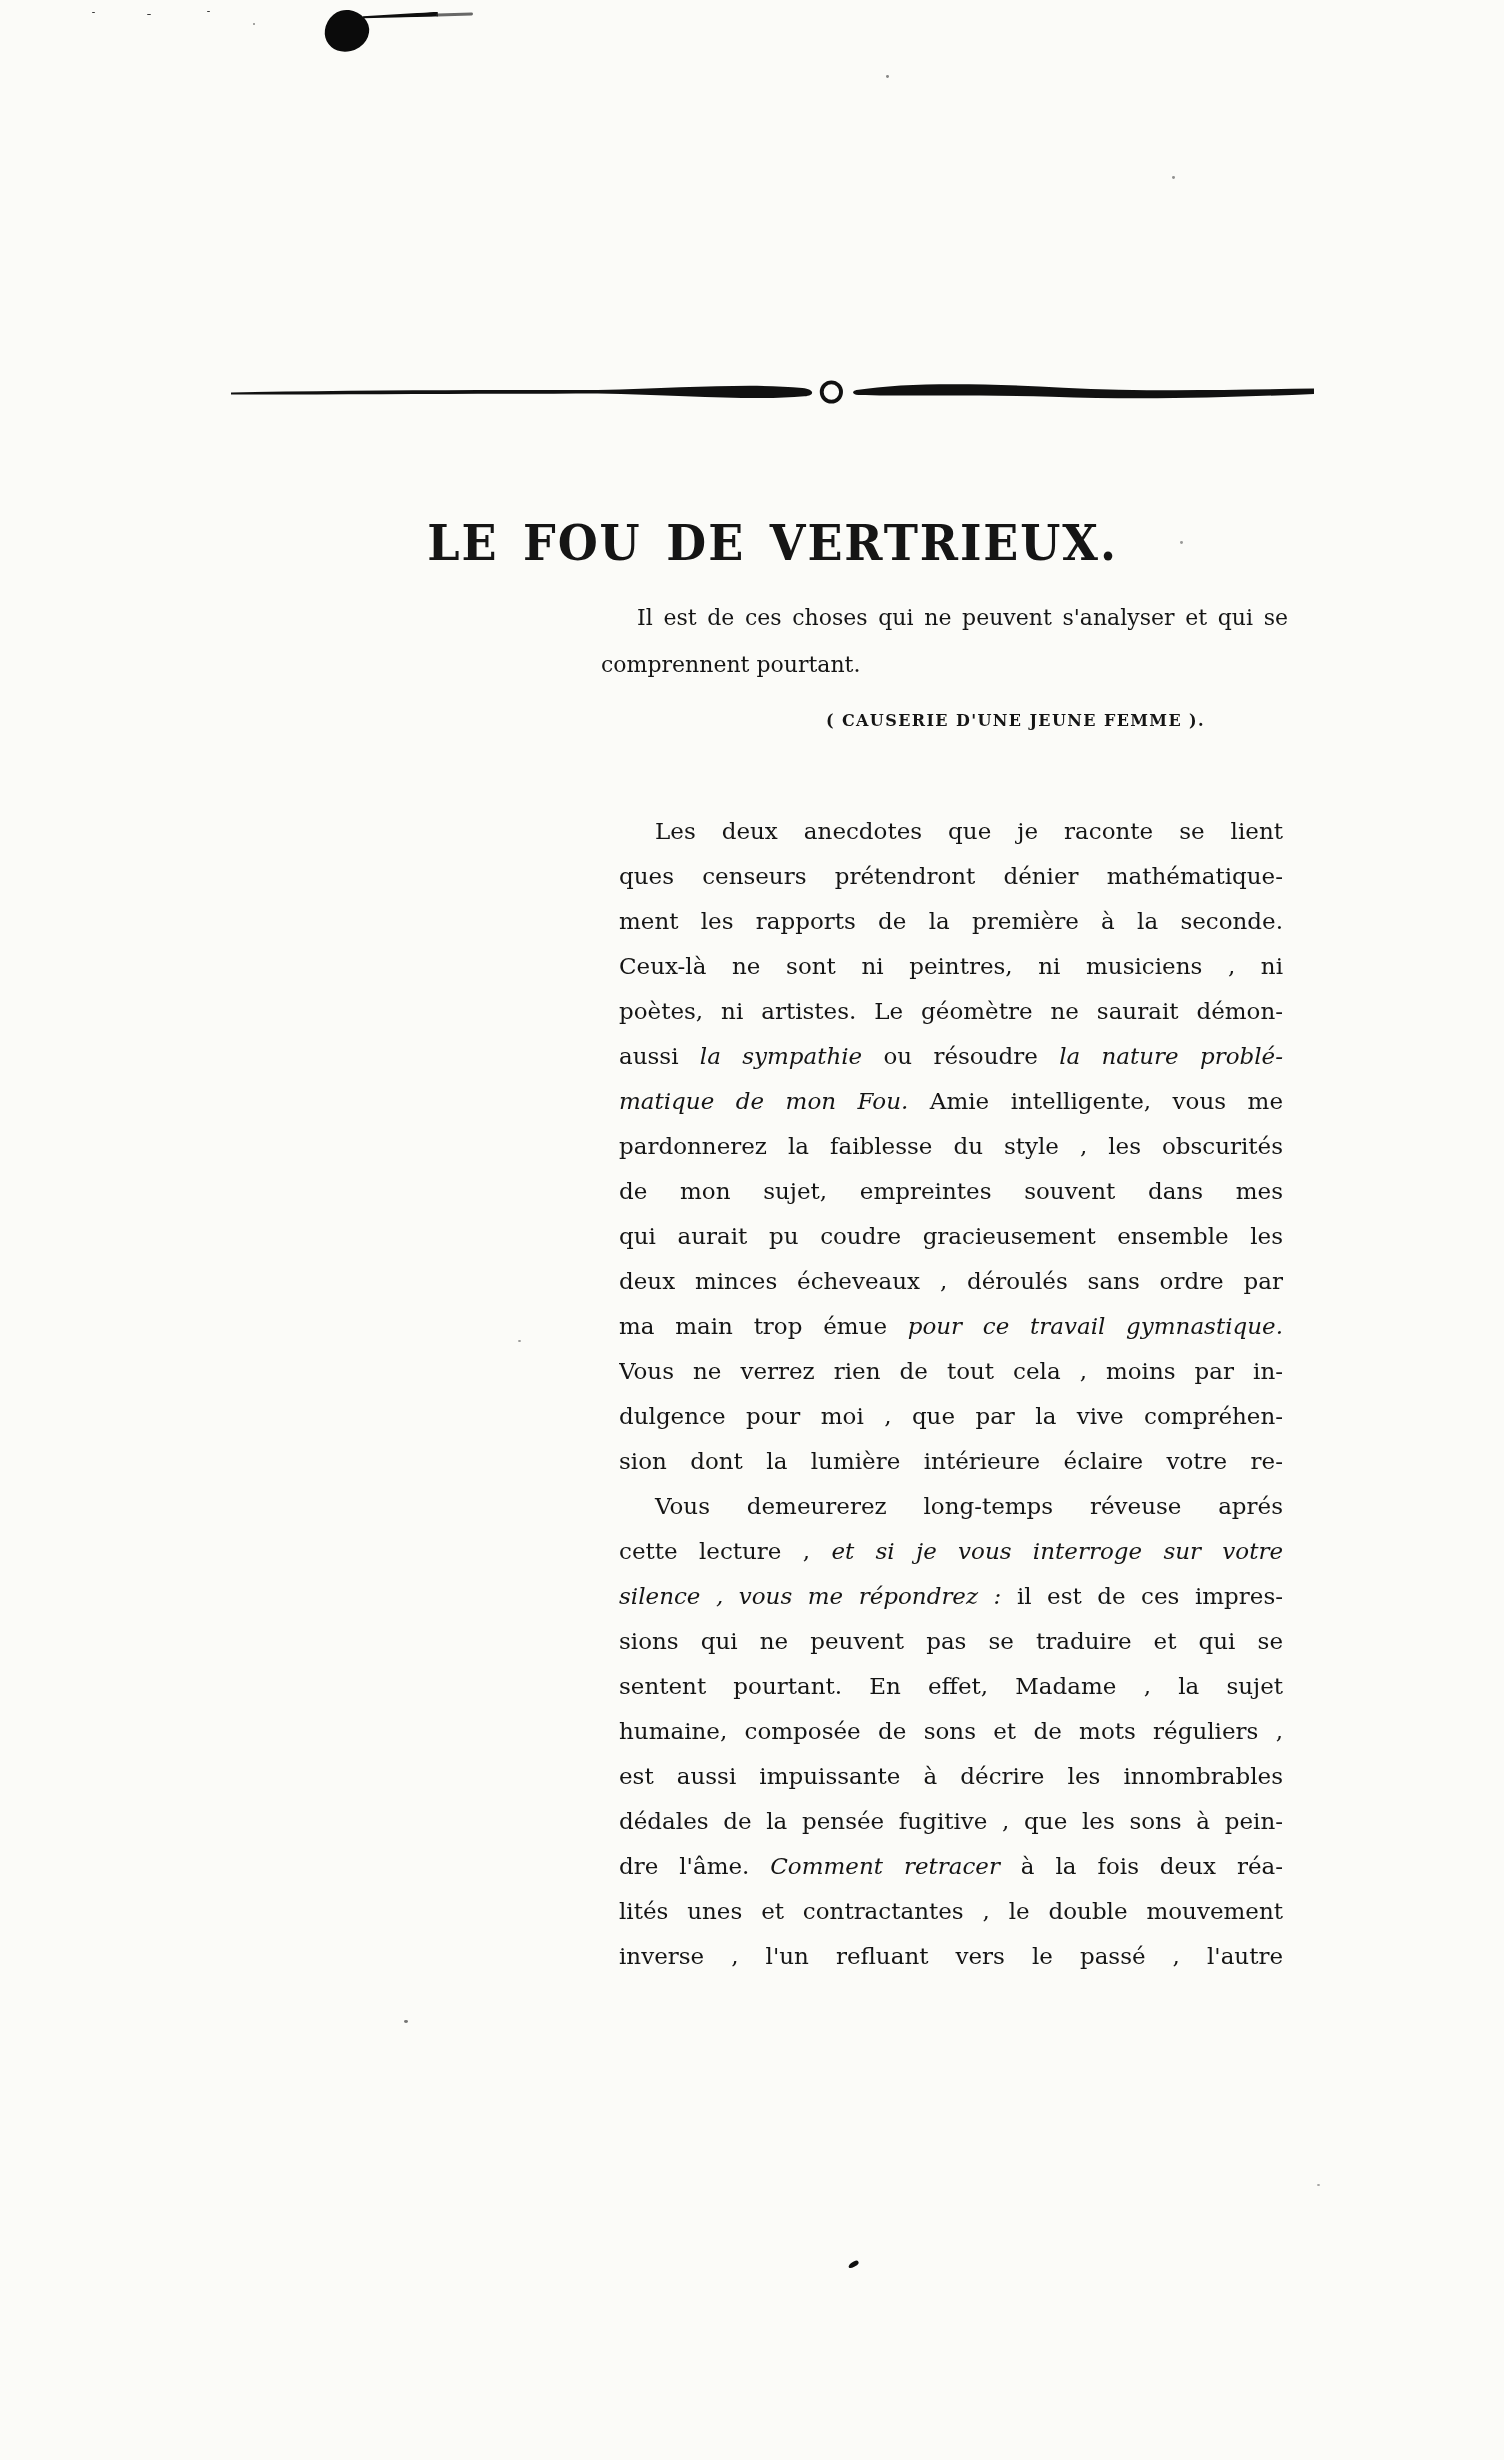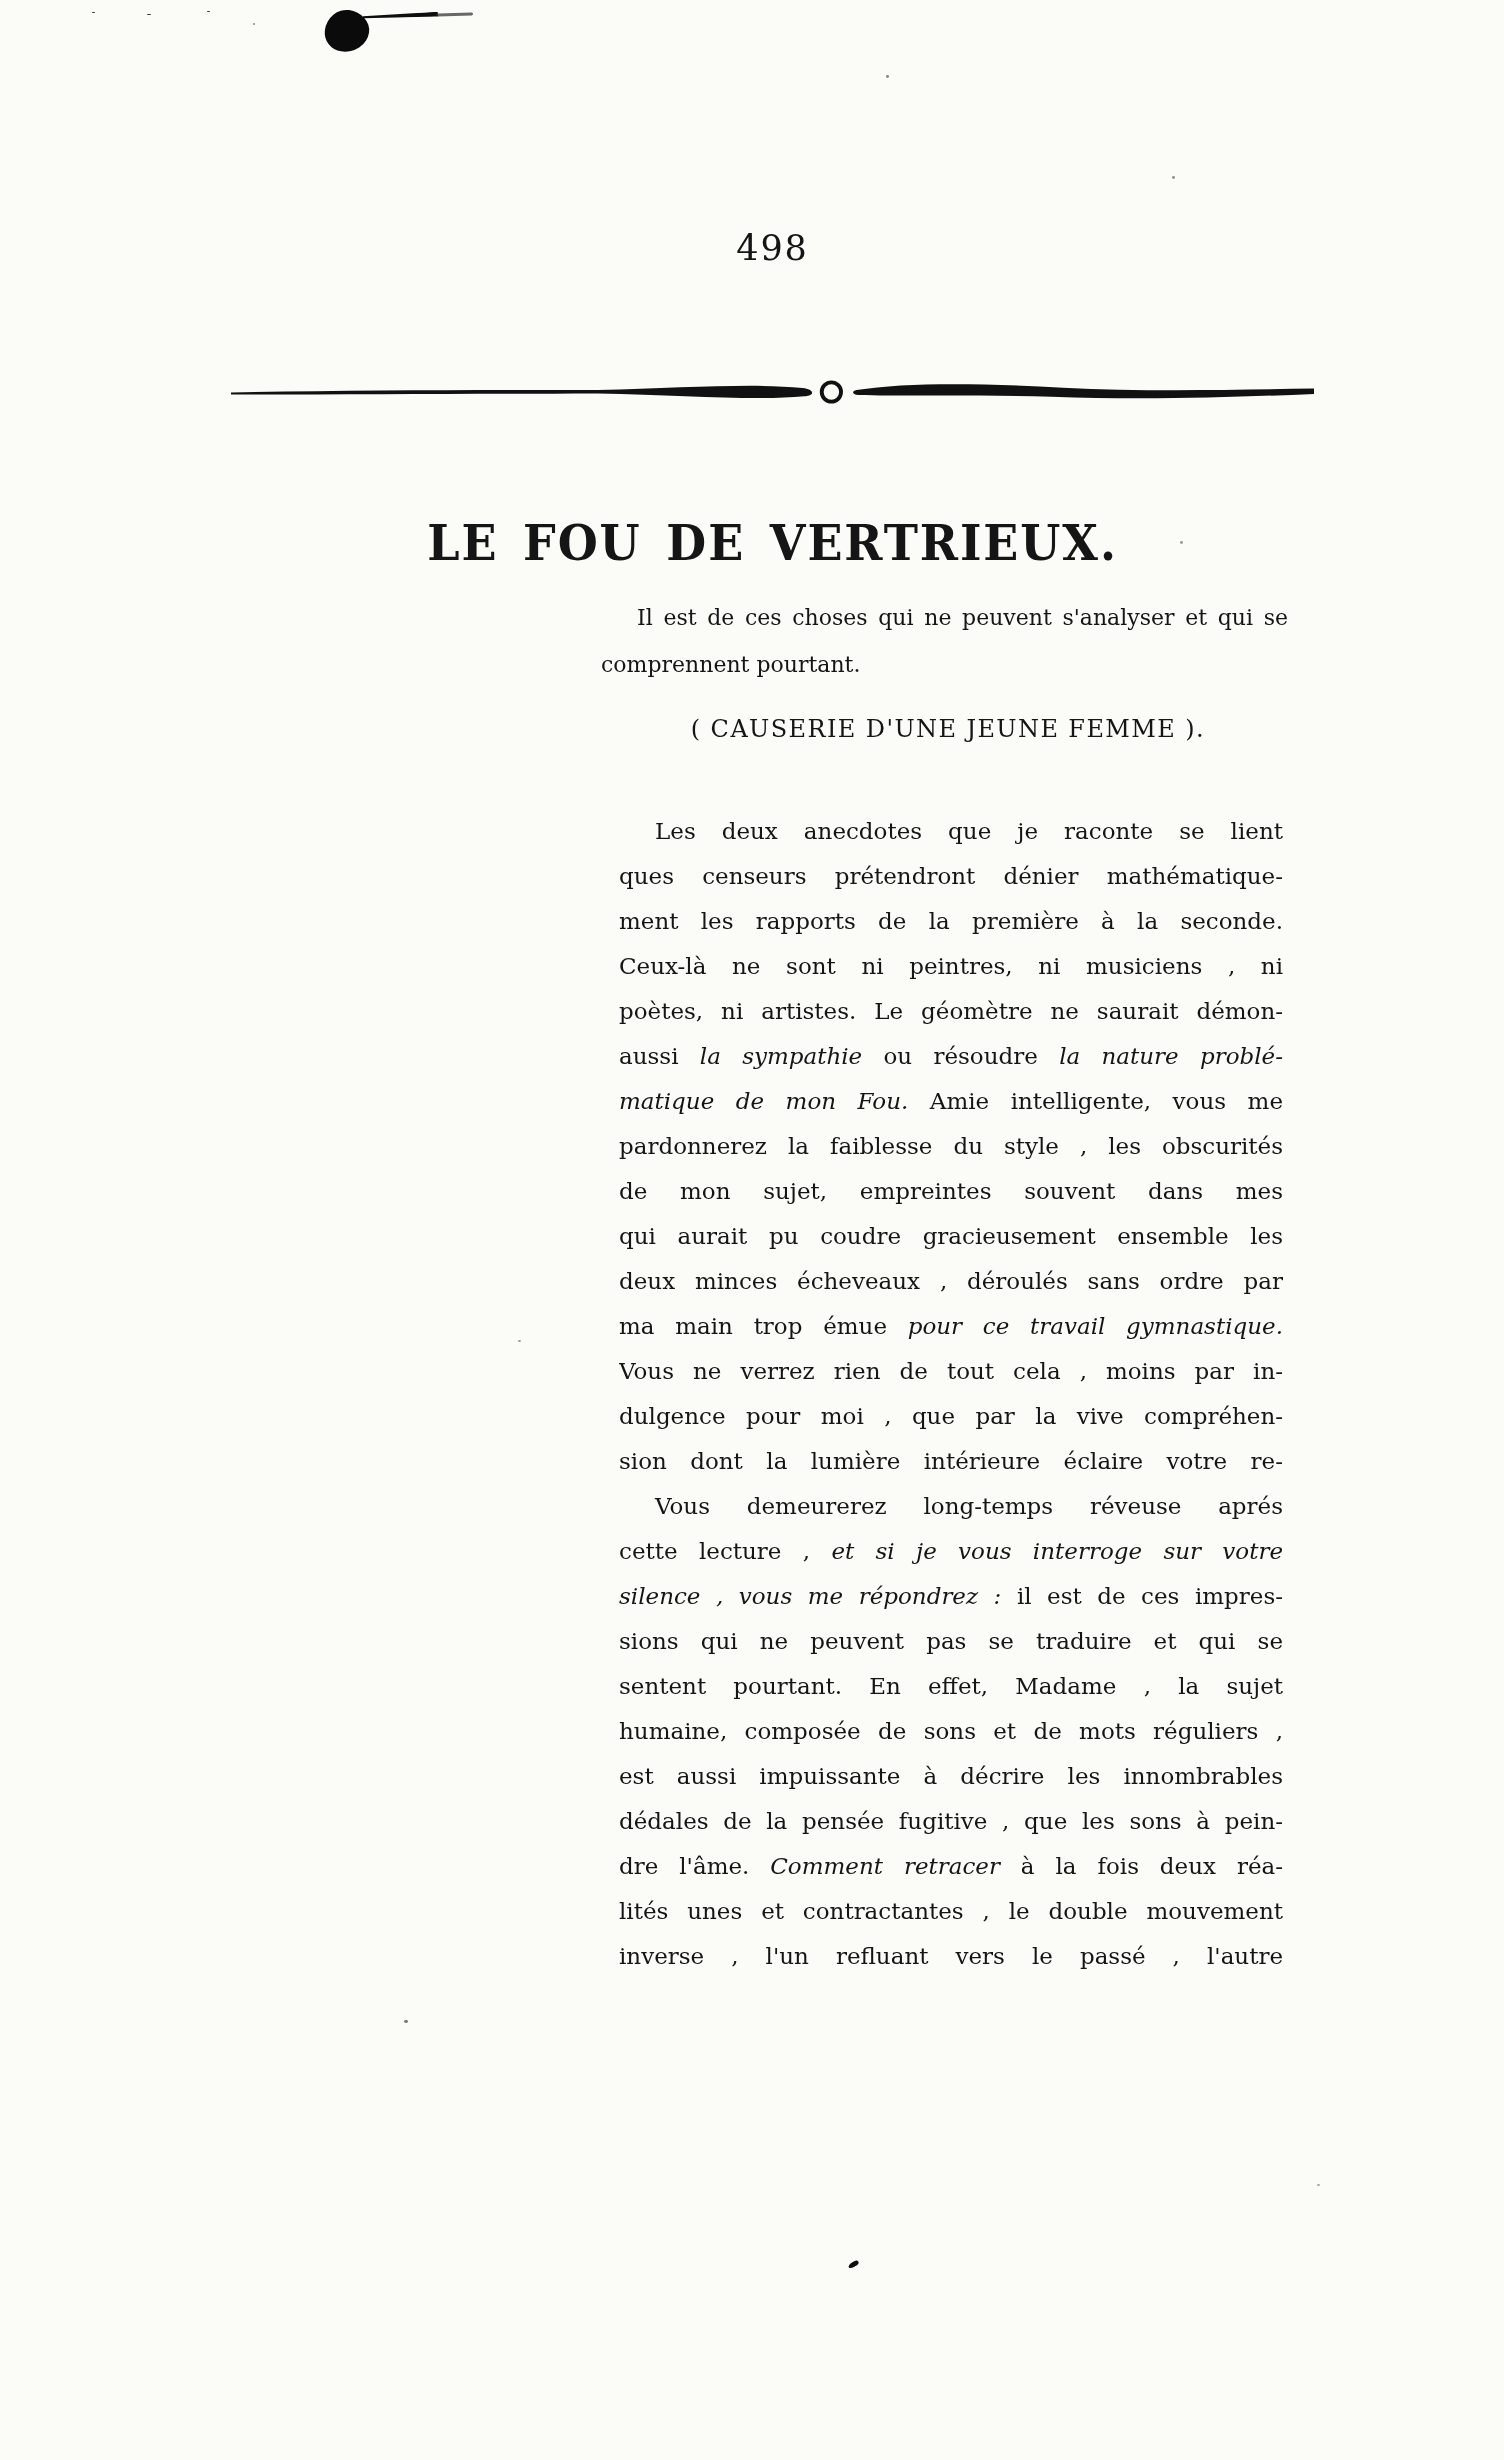--- a/index.html
+++ b/index.html
@@ -22,26 +22,27 @@
     font-size:46px;
     font-weight:bold;
     letter-spacing:1.9px;
     word-spacing:6.8px;
     transform:scaleY(1.04);
   }
   
   .epigraph{position:absolute;left:601px;top:594px;width:687px;font-size:22px;}
   #epigraph-lines .tline{height:47px;line-height:47px;}
   .epigraph-source{
-    margin-top:22px;
+    margin-top:13px;
     text-align:right;
     padding-right:83px;
-    font-size:24px;
+    font-size:16px;
     letter-spacing:1.4px;
     line-height:39px;
+    font-weight:bold;
   }
   
   .body-text{position:absolute;left:619px;top:809px;width:664px;font-size:23px;}
   #body-lines .tline{height:45px;line-height:45px;}
   
   .tline{text-align:justify;overflow:hidden;}
   .tline.j::after{content:"";display:inline-block;width:100%;height:0;}
   .tline.ind{text-indent:36px;}
   .it{font-style:italic;}
   
@@ -80,21 +81,20 @@
   <div class="speck" style="left:207px;top:10.6px;width:2.9px;height:1.9px;"></div>
   <div class="speck" style="left:253px;top:23px;width:1.9px;height:1.9px;opacity:.6;"></div>
   <div class="speck" style="left:886px;top:75px;width:2.9px;height:2.9px;opacity:.6;"></div>
   <div class="speck" style="left:1172px;top:176px;width:2.9px;height:2.9px;opacity:.55;"></div>
   <div class="speck" style="left:1180px;top:541px;width:2.9px;height:2.9px;opacity:.5;"></div>
   <div class="speck" style="left:404px;top:2020px;width:3.9px;height:2.9px;opacity:.7;"></div>
   <div class="speck" style="left:1317px;top:2184px;width:2.9px;height:1.9px;opacity:.45;"></div>
   <div class="speck" style="left:518px;top:1340px;width:2.9px;height:1.9px;opacity:.5;"></div>
   <div class="mark-bottom"></div>
 
-  <div class="center-zone page-number">498</div>
 
   <div class="center-zone ornament">
     <svg width="1083" height="29" viewBox="0 0 1122 30" xmlns="http://www.w3.org/2000/svg">
       <path fill="#111" d="M0,16 C120,13.5 260,13 380,13.5 C470,11.5 540,6 592,11.5 C604,13 606,18.5 594,20 C540,25 470,18.5 380,17 C260,17.5 120,18 0,18.2 Z"></path>
       <circle cx="622" cy="15.5" r="10" fill="#fbfbf8" stroke="#111" stroke-width="4"></circle>
       <path fill="#111" d="M648,13.5 C700,5 780,6.5 862,11 C950,15.5 1040,13 1122,12 L1122,17.5 C1040,21 950,24 850,20.5 C770,18 700,20 650,18.5 C643,18 643,14.5 648,13.5 Z"></path>
     </svg>
   </div>
 
   <div class="center-zone chapter-title">LE FOU DE VERTRIEUX.</div>

